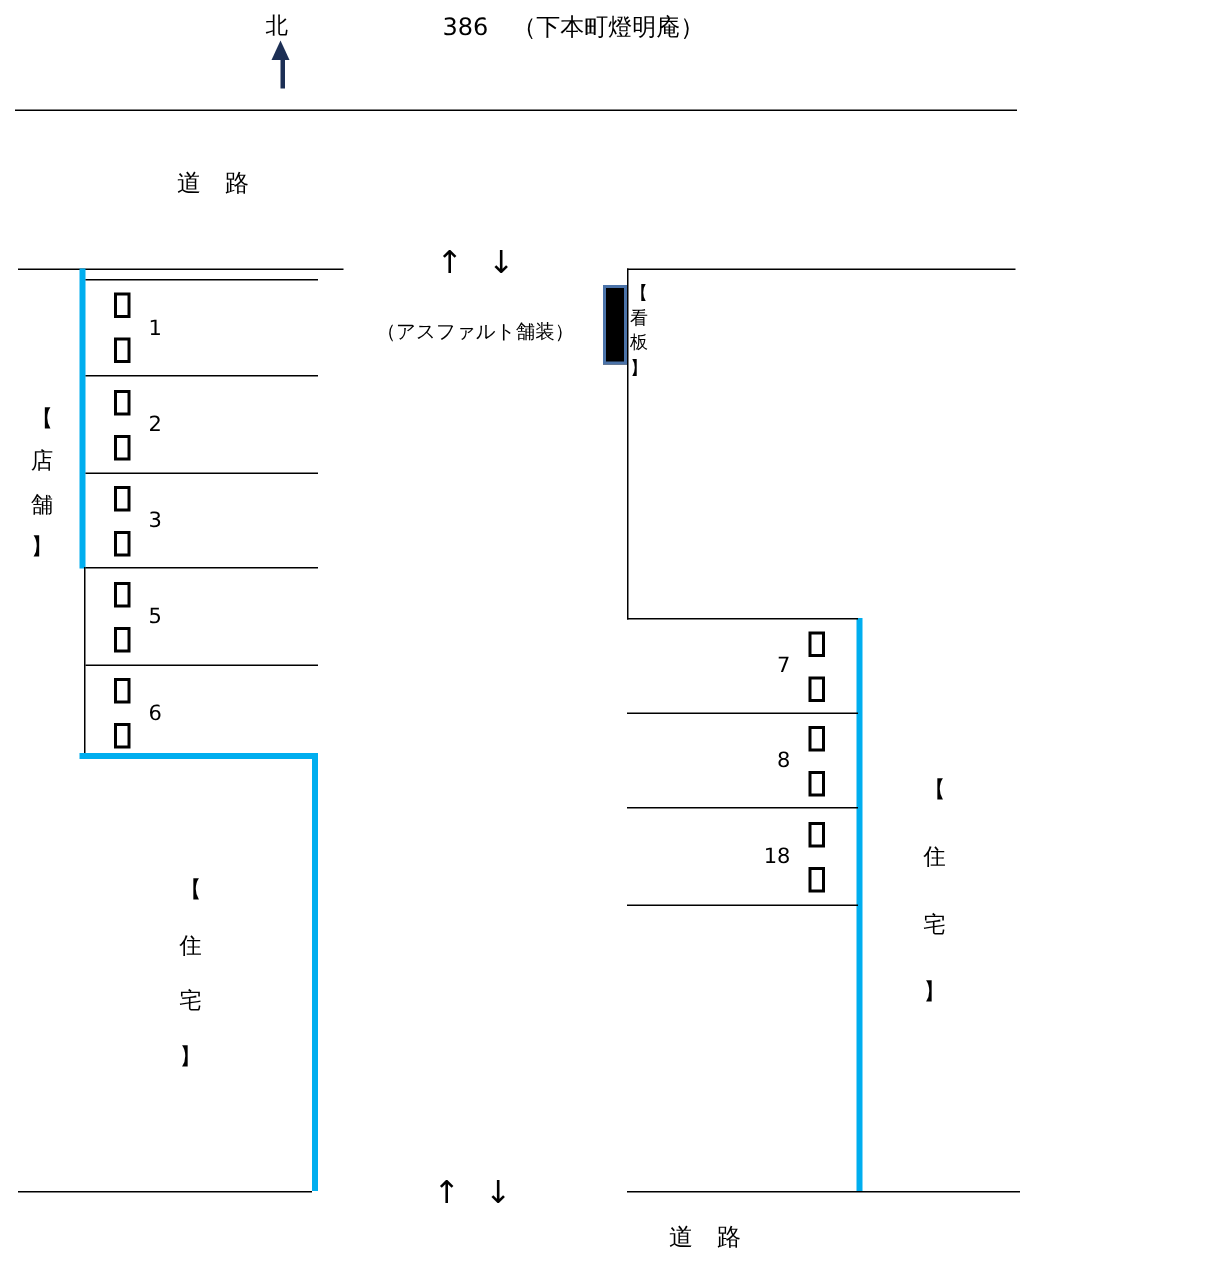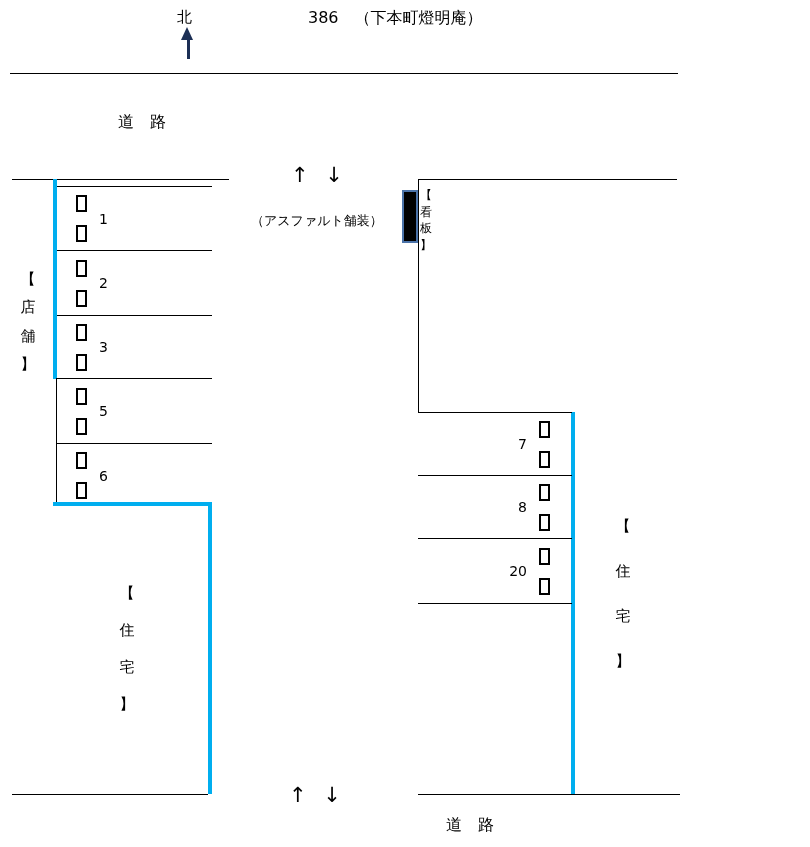--- a/index.html
+++ b/index.html
@@ -12,21 +12,21 @@
   .vline{position:absolute;width:1px;background:#000;}
   .blue-v{position:absolute;width:4px;background:#00AEEF;}
   .blue-h{position:absolute;height:4px;background:#00AEEF;}
   .txt{position:absolute;white-space:nowrap;}
 
   
   .north-label{left:177px;top:8px;font-size:15px;}
   .arrow-shaft{left:187px;top:39px;width:3px;height:20px;background:#1c2f55;}
   .arrow-head{left:181px;top:27px;width:0;height:0;border-left:6px solid transparent;
     border-right:6px solid transparent;border-bottom:13px solid #1c2f55;}
-  .map-title{left:308px;top:8px;font-size:16px;}
+  .map-title{left:295px;top:8px;font-size:16px;}
   .road-top{left:118px;top:112px;font-size:16px;}
   .road-bottom{left:446px;top:815px;font-size:16px;}
   .lane-arrows{font-size:21px;word-spacing:10px;}
   .lane-top{left:291px;top:163px;}
   .lane-bottom{left:289px;top:783px;}
   .asphalt{left:251px;top:212px;font-size:13px;}
 
   
   .col{position:absolute;border-top:1px solid #000;}
   .col-left{left:57px;top:186px;width:155px;}
@@ -149,21 +149,21 @@
         </span>
     </div>
     <div class="space" style="height:63px">
       <span class="num">8</span>
       <span class="stops">
           <i class="stop"></i>
           <i class="stop"></i>
         </span>
     </div>
     <div class="space" style="height:65px">
-      <span class="num">20</span>
+      <span class="num">18</span>
       <span class="stops">
           <i class="stop"></i>
           <i class="stop"></i>
         </span>
     </div>
     <div class="space last" style="height:62px"></div>
   </div>
 
   <div class="vlabel house-right">
       <span>【</span>

